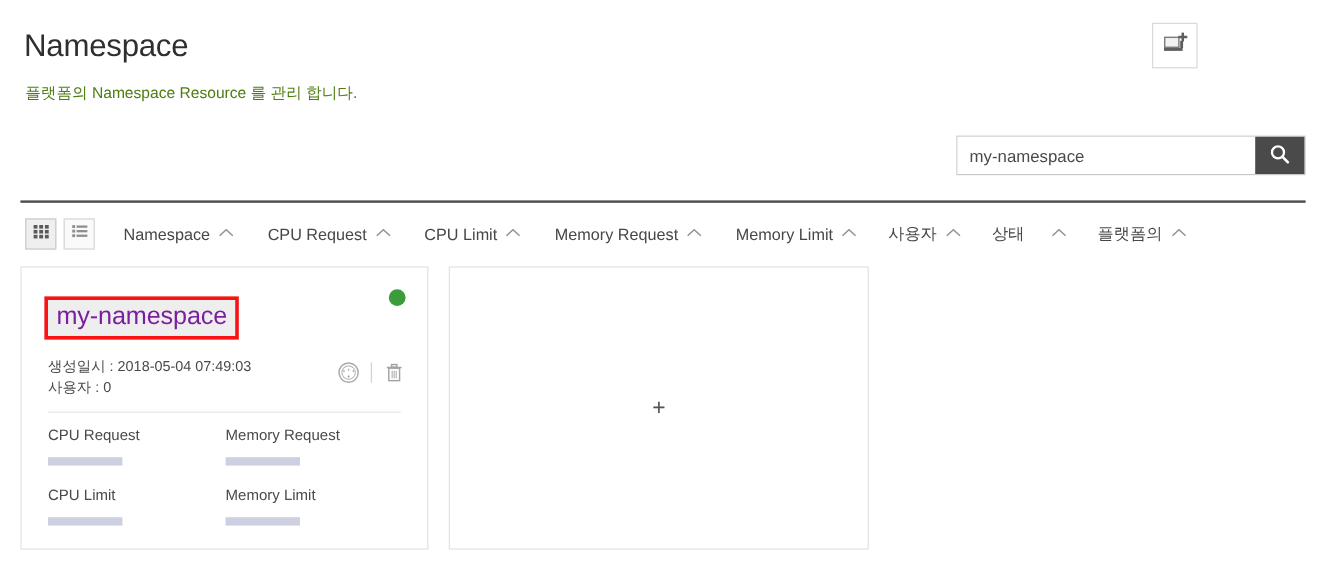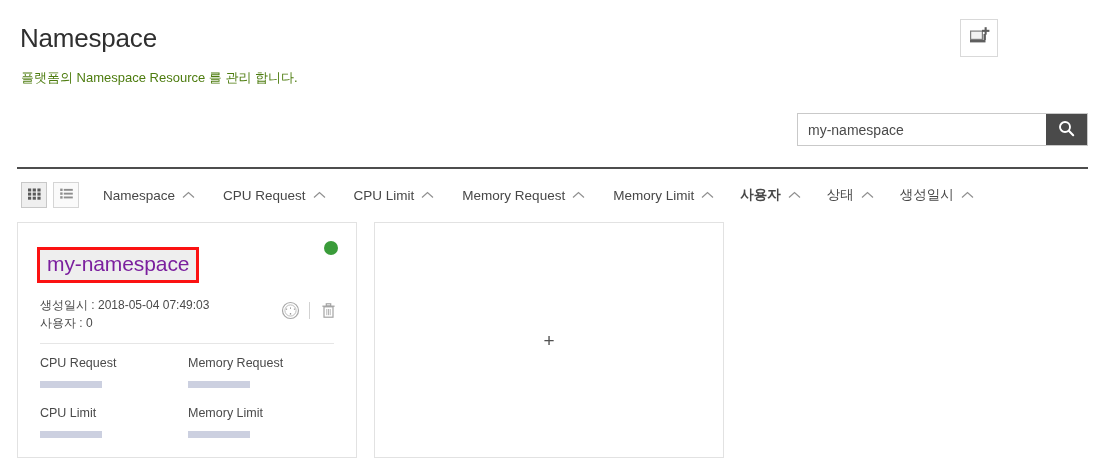--- a/index.html
+++ b/index.html
@@ -227,38 +227,38 @@
       </span>
     </div>
     <div class="sort-item" style="margin-right:26px;">
       <span>Memory Limit</span>
       <span class="sort-caret">
         <svg width="13" height="8" viewBox="0 0 13 8">
             <polyline points="1,6.5 6.5,1.5 12,6.5" fill="none" stroke="#909090" stroke-width="1.2"></polyline>
           </svg>
       </span>
     </div>
-    <div class="sort-item" style="margin-right:26px;font-weight:bold;">
+    <div class="sort-item" style="margin-right:26px;">
       <span>사용자</span>
       <span class="sort-caret">
         <svg width="13" height="8" viewBox="0 0 13 8">
             <polyline points="1,6.5 6.5,1.5 12,6.5" fill="none" stroke="#909090" stroke-width="1.2"></polyline>
           </svg>
       </span>
     </div>
-    <div class="sort-item" style="margin-right:26px;">
+    <div class="sort-item" style="margin-right:26px;gap:15px;">
       <span>상태</span>
       <span class="sort-caret">
         <svg width="13" height="8" viewBox="0 0 13 8">
             <polyline points="1,6.5 6.5,1.5 12,6.5" fill="none" stroke="#909090" stroke-width="1.2"></polyline>
           </svg>
       </span>
     </div>
     <div class="sort-item">
-      <span>생성일시</span>
+      <span>플랫폼의</span>
       <span class="sort-caret">
         <svg width="13" height="8" viewBox="0 0 13 8">
             <polyline points="1,6.5 6.5,1.5 12,6.5" fill="none" stroke="#909090" stroke-width="1.2"></polyline>
           </svg>
       </span>
     </div>
   </div>
 
   <div class="cards">
 

